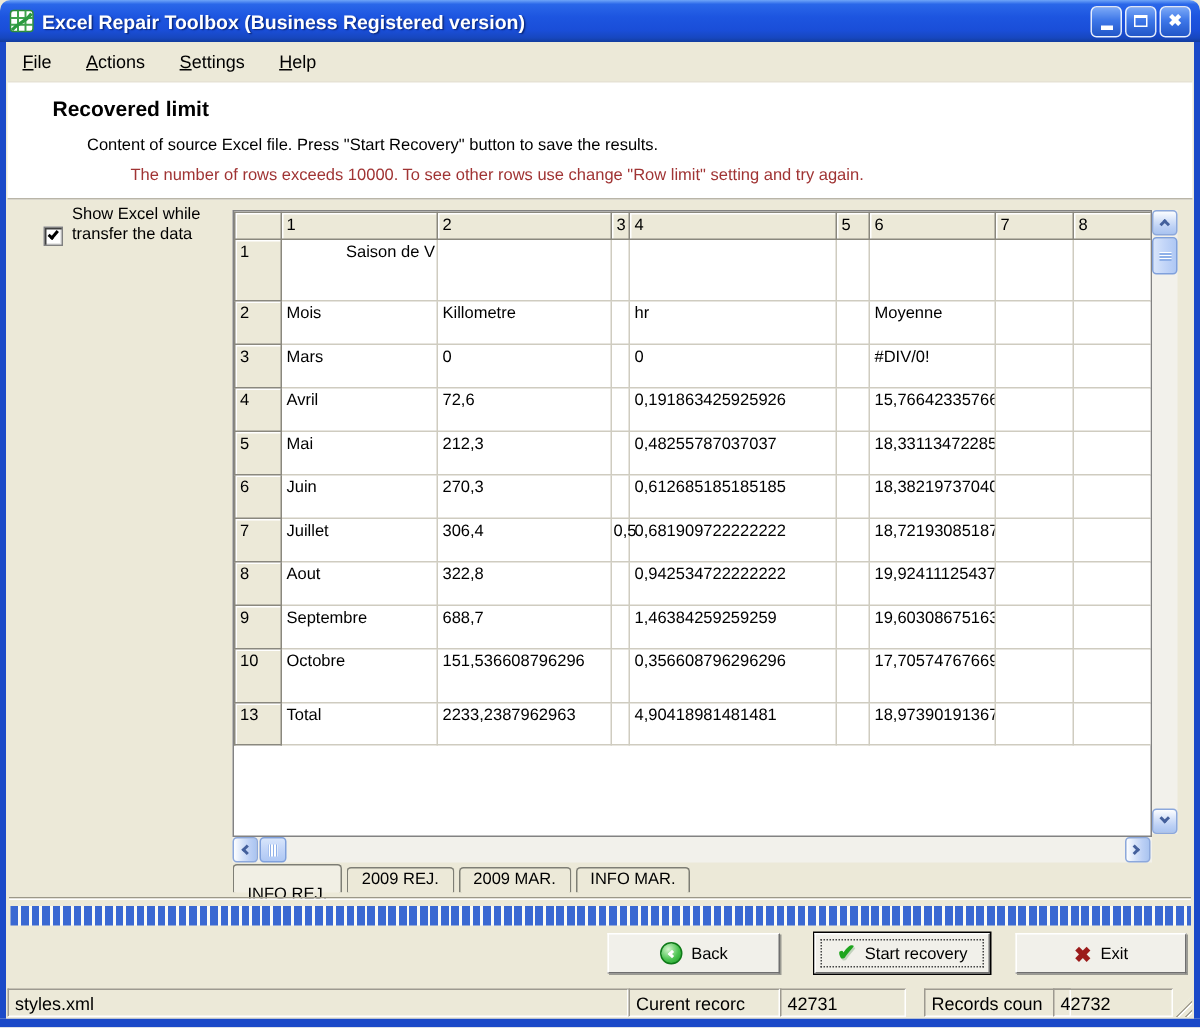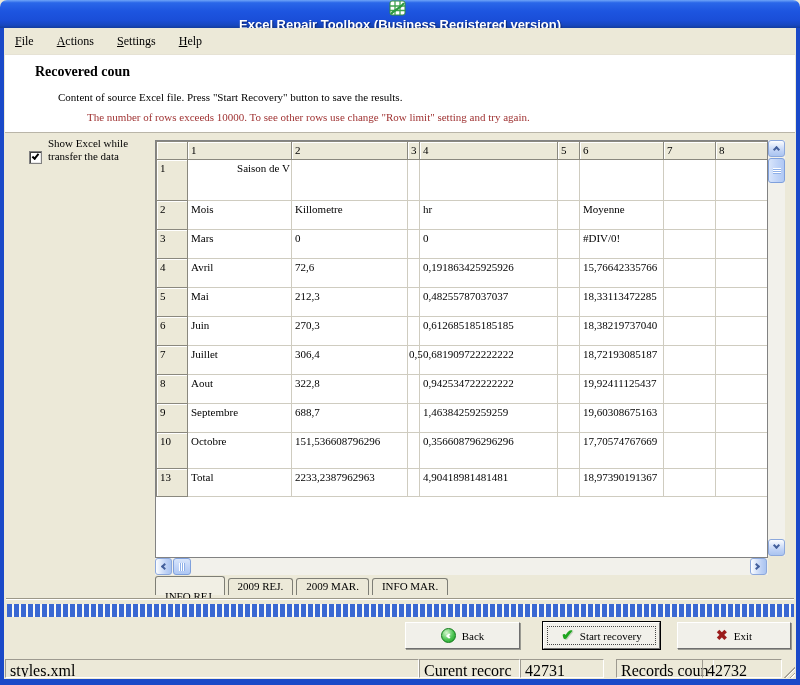--- a/index.html
+++ b/index.html
@@ -2,38 +2,38 @@
 <html><head>
 <meta charset="utf-8">
 <style>
   html,body{margin:0;padding:0;background:#fff;}
   *{box-sizing:border-box;}
   .window{position:relative;width:800px;height:685px;font-family:"Liberation Sans",sans-serif;
           background:#ECE9D8;overflow:hidden;}
   
   .titlebar{position:absolute;left:0;top:0;width:800px;height:28px;border-radius:7px 7px 0 0;
     background:linear-gradient(180deg,#6FA5F8 0%,#2A67E9 10%,#1D55E0 40%,#1A4ED8 72%,#1747BF 90%,#123C9E 100%);
-    display:flex;align-items:center;padding:0 6px;flex-direction:column;}
+    display:flex;align-items:center;padding:0 6px;}
   .app-icon{width:17px;height:17px;margin-right:5px;flex:0 0 auto;}
   .title-text{color:#fff;font-weight:bold;font-size:13px;text-shadow:1px 1px 1px rgba(0,20,80,.7);
     white-space:nowrap;flex:1 1 auto;}
   .winbtns{display:flex;gap:2px;}
   .wbtn{width:21px;height:21px;border:1px solid rgba(255,255,255,.85);border-radius:4px;
     display:flex;align-items:center;justify-content:center;
     background:linear-gradient(180deg,#7BA9F7 0%,#3E77E8 45%,#2257C9 100%);}
   .wbtn.close{background:linear-gradient(180deg,#F1A astronomy 0,#E8755A 0%,#D8502F 55%,#B93A1B 100%);}
   .g-min{width:8px;height:3px;background:#fff;margin-top:9px;}
   .g-max{width:9px;height:8px;border:1px solid #fff;border-top:2px solid #fff;}
   .g-x{color:#fff;font-size:11px;font-weight:bold;line-height:1;}
   
   .b-left,.b-right{position:absolute;top:28px;width:4px;height:651px;background:#1A49C8;}
   .b-left{left:0;} .b-right{left:796px;}
   .b-bottom{position:absolute;left:0;top:679px;width:800px;height:6px;background:#1A49C8;}
   
-  .client{position:absolute;left:4px;top:28px;width:792px;height:651px;background:#ECE9D8;font-family:Liberation Serif, serif;}
+  .client{position:absolute;left:4px;top:28px;width:792px;height:651px;background:#ECE9D8;}
   .menubar{position:absolute;left:0;top:0;width:792px;height:26px;display:flex;align-items:center;
     padding-left:6px;font-size:12px;color:#000;}
   .menu-item{display:inline-block;padding:2px 5px;margin-right:13px;cursor:default;}
   .menu-item::first-letter{text-decoration:underline;}
   .headerpanel{position:absolute;left:1px;top:26px;width:790px;height:79px;background:#FFFFFF;
     border-bottom:1px solid #B9B5A8;border-top:1px solid #E6E2D4;}
   .page-title{position:absolute;left:30px;top:9px;font-size:14px;font-weight:bold;color:#000;}
   .page-subtitle{position:absolute;left:53px;top:36px;font-size:11px;color:#000;white-space:nowrap;}
   .page-warning{position:absolute;left:82px;top:56px;font-size:11px;color:#A03434;white-space:nowrap;}
   
@@ -97,21 +97,21 @@
   .btn-back{left:401px;width:115px;}
   .btn-start{left:539px;width:117px;}
   .btn-exit{left:673px;width:114px;}
   .back-circle{width:15px;height:15px;border-radius:50%;border:1px solid #0E7A18;
     background:radial-gradient(circle at 35% 30%,#D4F6CD,#4DC453 55%,#17991F);
     display:flex;align-items:center;justify-content:center;}
   .back-circle .chev{border-color:#fff;width:4px;height:4px;}
   .check-icon{color:#1EA51E;font-size:15px;font-weight:bold;line-height:1;text-shadow:1px 1px 0 #0a5c0a33;}
   .x-icon{color:#9B1B1B;font-size:14px;font-weight:bold;line-height:1;}
   
-  .statusbar{position:absolute;left:0;top:629px;width:792px;height:22px;font-size:16px;color:#000;}
+  .statusbar{position:absolute;left:0;top:629px;width:792px;height:22px;font-size:12px;color:#000;}
   .sb-panel{position:absolute;top:2px;height:19px;border:1px solid;border-color:#9D9A90 #FFF #FFF #9D9A90;
     padding:2px 0 0 4px;overflow:hidden;white-space:nowrap;}
   .sb-file{left:1px;width:414px;}
   .sb-lab1{left:415px;width:101px;}
   .sb-val1{left:516px;width:84px;}
   .sb-lab2{left:600px;width:98px;margin-left:12px;}
   .sb-val2{left:698px;width:80px;}
   .sb-grip{position:absolute;right:1px;top:7px;width:14px;height:14px;
     background:repeating-linear-gradient(-45deg,rgba(0,0,0,0) 0 2px,#FFF 2px 3px,#A8A496 3px 4px);
     clip-path:polygon(100% 0,100% 100%,0 100%);}
@@ -148,21 +148,21 @@
   <div class="client">
 
     <div class="menubar">
       <span class="menu-item">File</span>
       <span class="menu-item">Actions</span>
       <span class="menu-item">Settings</span>
       <span class="menu-item">Help</span>
     </div>
 
     <div class="headerpanel">
-      <div class="page-title">Recovered coun</div>
+      <div class="page-title">Recovered limit</div>
       <div class="page-subtitle">Content of source Excel file. Press "Start Recovery" button to save the results.</div>
       <div class="page-warning">The number of rows exceeds 10000. To see other rows use change "Row limit" setting and try again.</div>
     </div>
 
     <div class="chk on" id="show-excel-chk">
         <span class="check"></span>
       </div>
     <div class="chk-label">Show Excel while transfer the data</div>
 
     <div class="gridbox">

